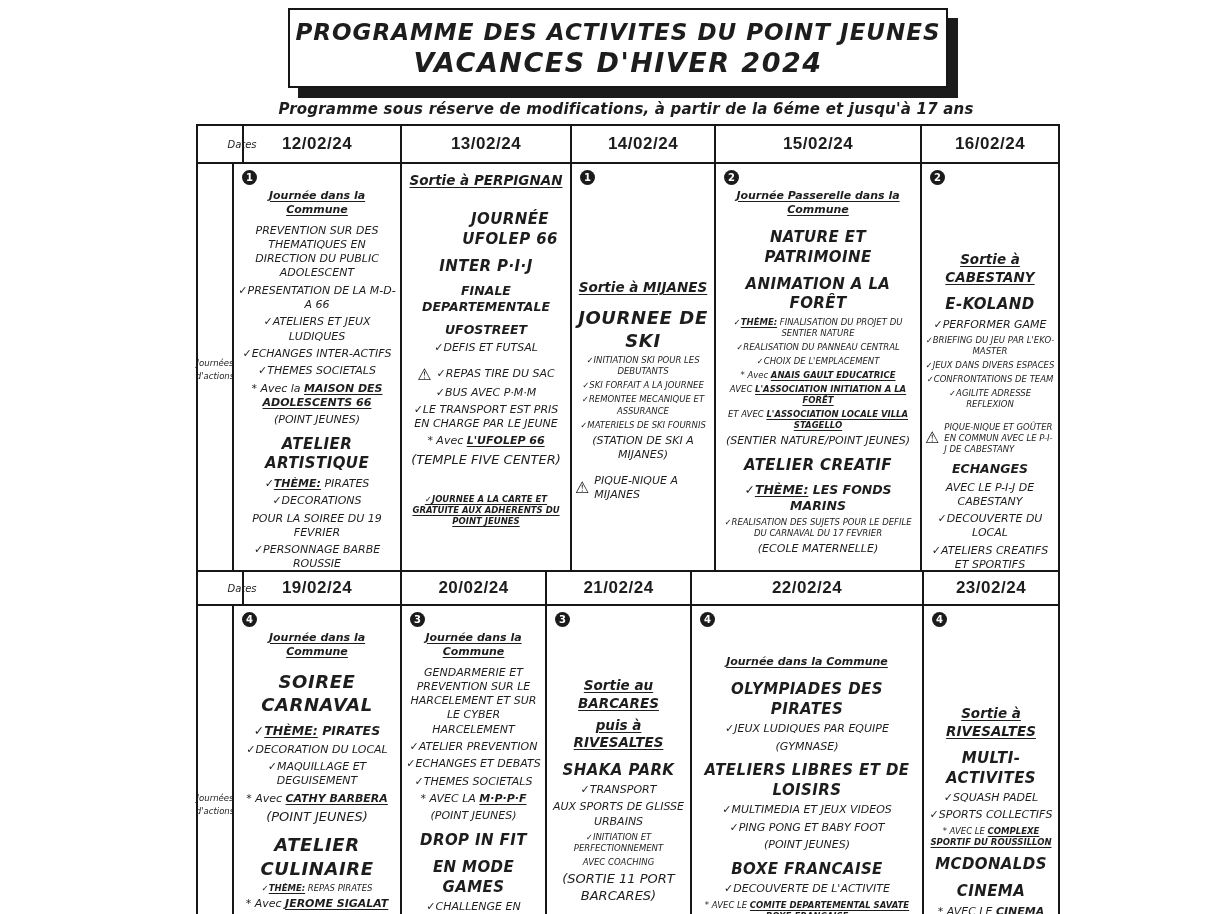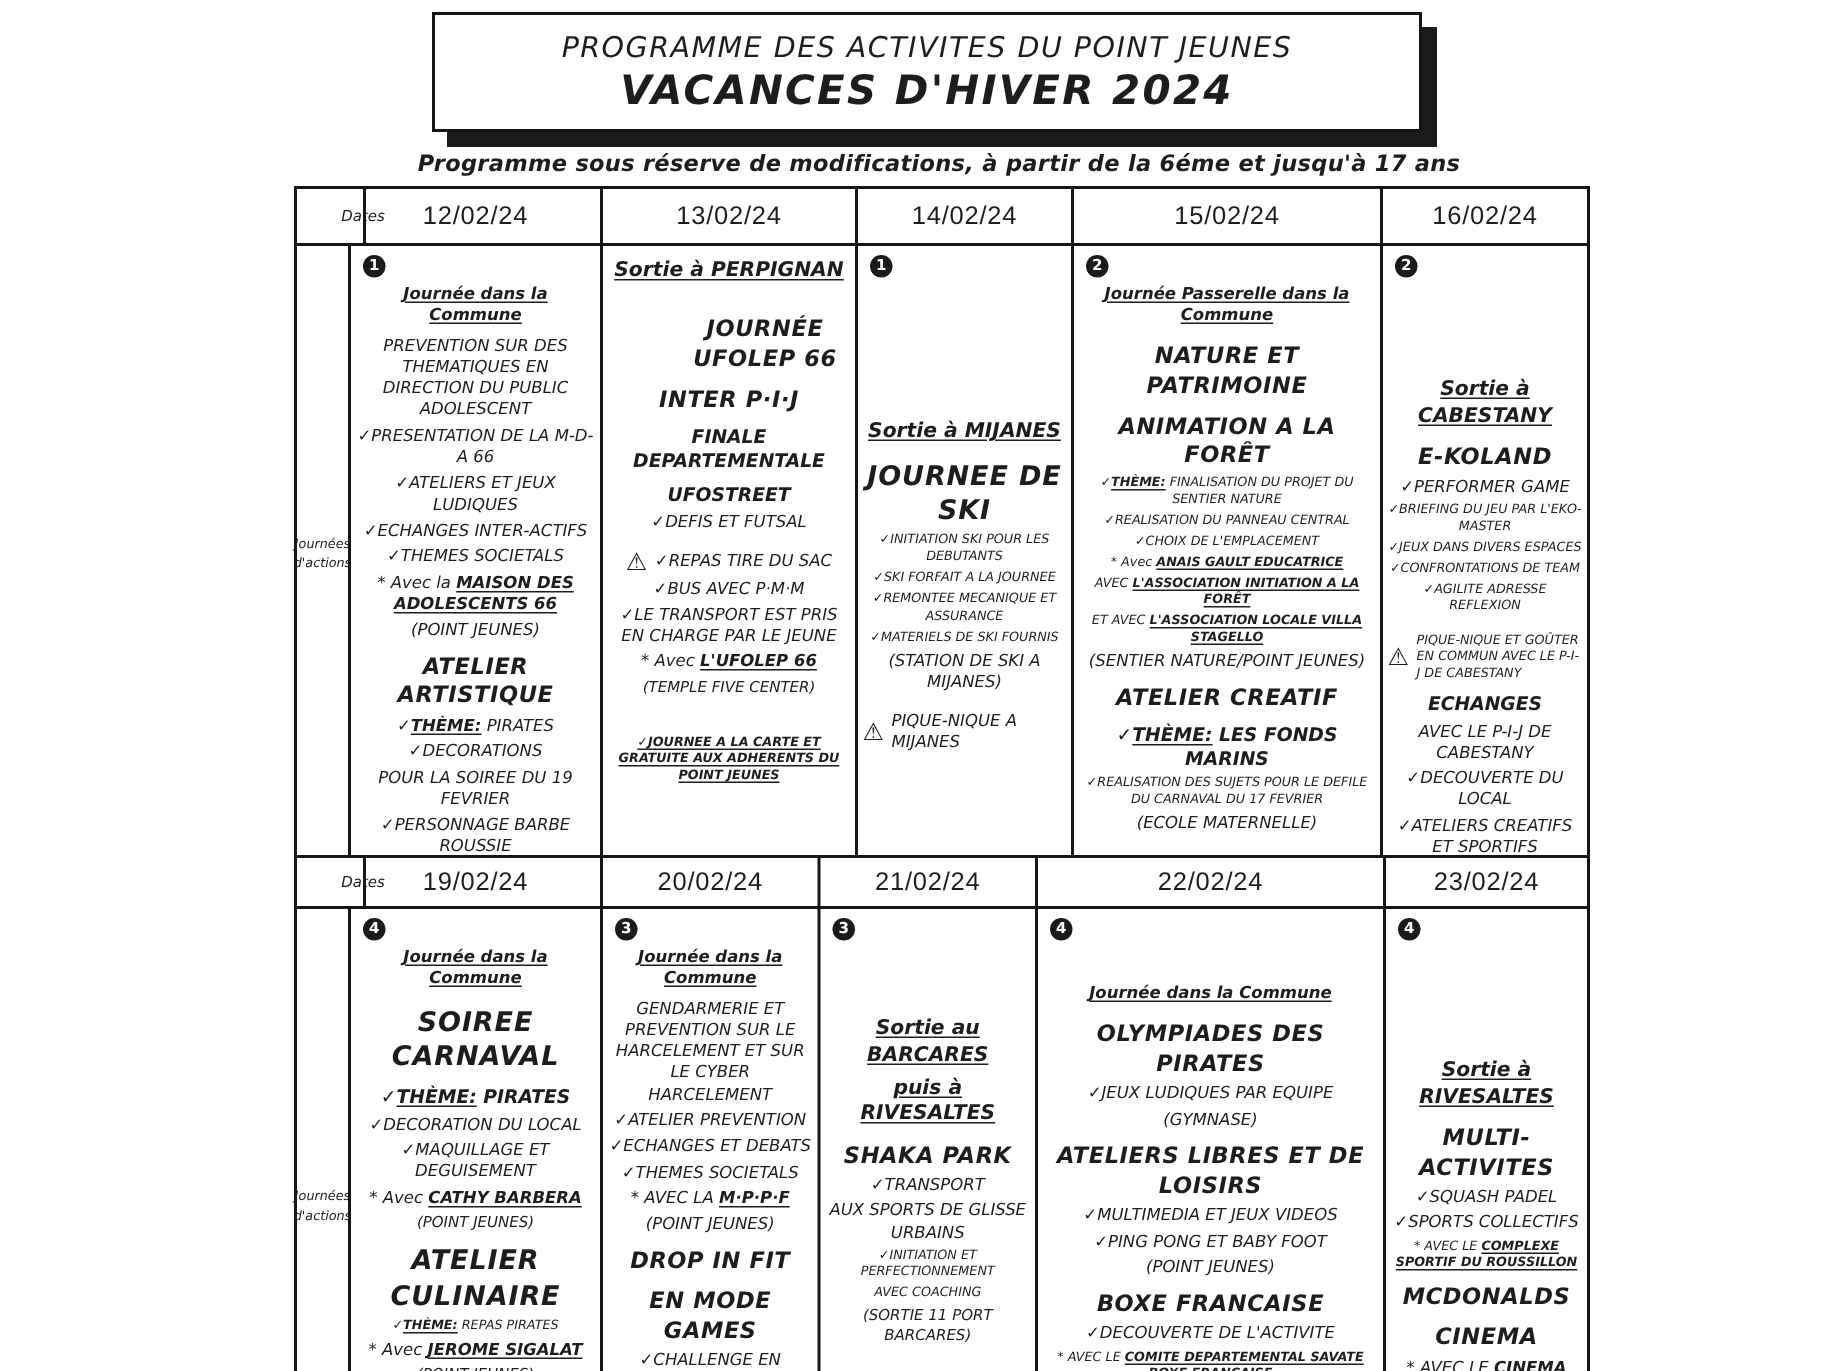--- a/index.html
+++ b/index.html
@@ -11,42 +11,42 @@
   .page{position:absolute;inset:0;}
 
   
   .title-box{
     position:absolute;left:288px;top:8px;width:656px;height:76px;
     background:#ffffff;border:2px solid #161616;
     box-shadow:10px 10px 0 0 #1b1b1b;
     display:flex;flex-direction:column;justify-content:center;align-items:center;
     gap:2px;
   }
-  .title-box .t1{font-size:19px;font-weight:400;font-style:italic;letter-spacing:1px;}
+  .title-box .t1{font-size:23px;font-weight:700;font-style:italic;letter-spacing:1px;}
   .title-box .t2{font-size:27px;font-weight:700;font-style:italic;letter-spacing:1.5px;}
   .subtitle{
     position:absolute;left:196px;top:100px;width:860px;text-align:center;
     font-size:15px;font-weight:700;font-style:italic;letter-spacing:.2px;
   }
 
   
   .ptable{position:absolute;left:196px;width:860px;border:2.5px solid #161616;background:#fff;font-style:italic;}
   .t1pos{top:124px;height:447px;}
   .t2pos{top:570px;height:430px;} 
   .thead,.tbody{display:grid;}
   .grid0{grid-template-columns:36px 168px 170px 144px 206px 136px;}
   .grid1{grid-template-columns:36px 168px 145px 145px 232px 134px;}
   .thead{height:36px;border-bottom:2.5px solid #161616;}
   .t2pos .thead{height:32px;}
   .thead>div,.tbody>div{border-right:2px solid #161616;}
   .thead>div:last-child,.tbody>div:last-child{border-right:none;}
   .dlab{font-size:10px;font-style:italic;display:flex;align-items:center;justify-content:center;padding-left:44px;}
   .dcell{
     font-family:"Liberation Sans",sans-serif;font-style:normal;
-    font-size:17px;font-weight:400;letter-spacing:.5px;
+    font-size:17px;font-weight:700;letter-spacing:.5px;
     display:flex;align-items:center;justify-content:center;
   }
   .tbody{height:calc(100% - 36px);}
   .t2pos .tbody{height:calc(100% - 32px);}
   .rlab{font-size:8.5px;font-style:italic;display:flex;align-items:center;justify-content:center;text-align:center;padding:13px;line-height:1.5;}
 
   
   .cell{
     padding:6px 3px 4px 3px;display:flex;flex-direction:column;align-items:center;
     overflow:hidden;text-align:center;
@@ -61,21 +61,21 @@
   .ln u{text-decoration:underline;font-weight:700;text-underline-offset:2px;}
 
   .jc{font-size:11px;font-weight:700;text-decoration:underline;text-underline-offset:2px;margin-bottom:5px;}
   .sortie{font-size:13.5px;font-weight:700;text-decoration:underline;text-underline-offset:2px;margin-bottom:3px;}
   .big{font-size:15px;font-weight:700;letter-spacing:.4px;margin-top:6px;}
   .xl{font-size:18px;font-weight:700;letter-spacing:.6px;margin-top:6px;}
   .med{font-size:12.5px;font-weight:700;margin-top:5px;}
   .txt{font-size:11px;}
   .sm{font-size:8.5px;}
   .paren{font-size:11px;}
-  .lg{font-size:10px;}
+  .lg{font-size:13px;}
   .note{font-size:11px;}
   .noteu{font-size:8.5px;font-weight:700;text-decoration:underline;text-underline-offset:2px;margin-top:16px;}
   .ln.warn{display:flex;align-items:center;gap:5px;justify-content:center;text-align:left;margin-top:10px;}
   .wico{font-size:16px;font-style:normal;line-height:1;}
 
   
   .c-t0-1 .ln:first-of-type{}
   .c-t0-1 .ln:nth-of-type(2){margin-top:18px;margin-left:48px;}
   .c-t0-1 .noteu{margin-top:24px;}
   .c-t0-2 .ln:first-of-type{margin-top:92px;}

